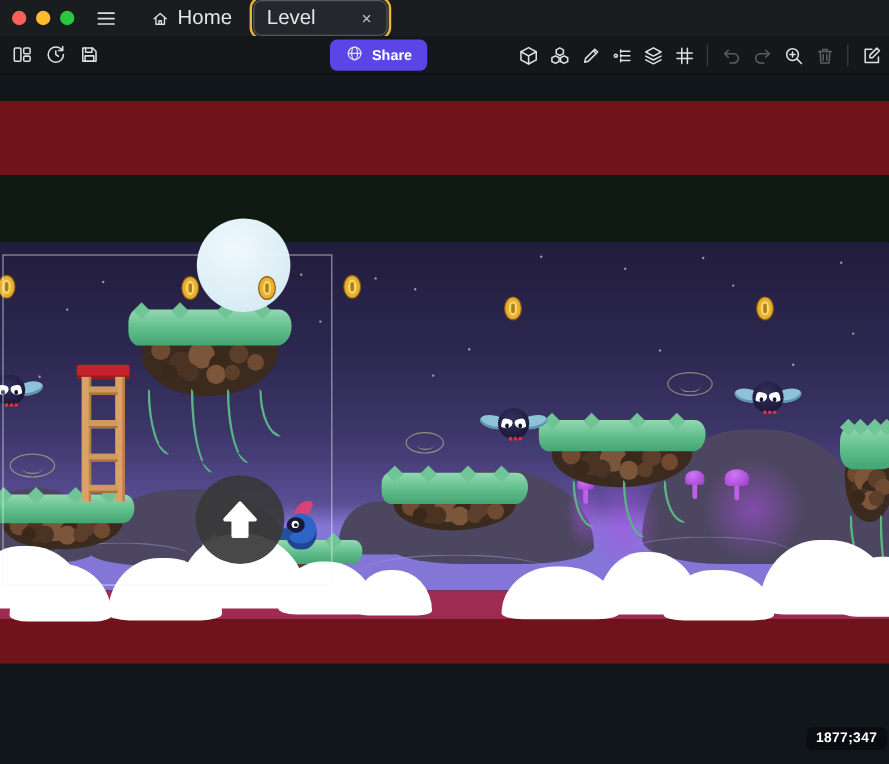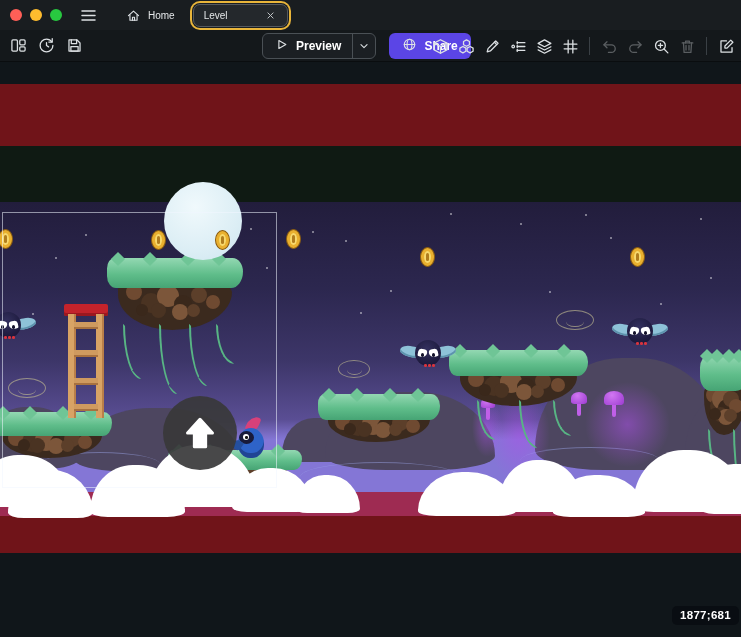--- a/index.html
+++ b/index.html
@@ -4,21 +4,21 @@
 <style>
   * { margin:0; padding:0; box-sizing:border-box; }
   html,body { width:741px; height:637px; background:#10161a; font-family:"Liberation Sans", sans-serif; overflow:hidden; }
 
   
   .titlebar { height:30px; background:#191d20; display:flex; align-items:center; padding-left:10px; position:relative; z-index:50; }
   .traffic { display:flex; gap:8px; align-items:center; }
   .tl { width:12px; height:12px; border-radius:50%; }
   .hamburger { margin-left:14px; display:flex; align-items:center; }
   .tabs { display:flex; align-items:center; margin-left:16px; gap:8px; height:100%; }
-  .tab { display:flex; align-items:center; gap:7px; color:#e3e6e8; font-size:10px; padding:4px 10px; border-radius:7px; cursor:default; white-space:nowrap; }
+  .tab { display:flex; align-items:center; gap:7px; color:#e3e6e8; font-size:17px; padding:4px 10px; border-radius:7px; cursor:default; white-space:nowrap; }
   .tab .ticon { display:flex; align-items:center; }
   .tab.active { background:#24282c; border:1px solid #55595e;gap:32px; }
   .tab.highlight { box-shadow:0 0 0 1px #191d20, 0 0 0 3px #e9b53a; }
   .tab-close { display:flex; align-items:center; margin-left:4px; opacity:.85; }
 
   
   .toolbar { height:32px; background:#14181b; position:relative; display:flex; align-items:center; padding:0 6px; border-bottom:1px solid #0a0d0f; z-index:50; }
   .icon-btn { width:24px; height:24px; display:flex; align-items:center; justify-content:center; border-radius:4px; }
   .icon-btn.dim { opacity:.35; }
   .tb-left { display:flex; gap:4px; }
@@ -146,33 +146,20 @@
       </div>
       <div class="icon-btn">
         <svg width="17" height="17" viewBox="0 0 16 16" fill="none" stroke="#dde1e4" stroke-width="1.2" stroke-linecap="round" stroke-linejoin="round">
           <path d="M2.8 2.8h7.6l2.8 2.8v7.6H2.8z"></path>
           <path d="M5 2.8v3.4h5V2.8"></path>
           <rect x="4.6" y="9" width="6.8" height="4.2"></rect>
         </svg>
       </div>
     </div>
   <div class="tb-center">
-    <div class="preview-btn">
-      <div class="preview-main">
-        <span class="ticon" id="play-ic"><svg width="15" height="15" viewBox="0 0 16 16" fill="none" stroke="#dde1e4" stroke-width="1.2" stroke-linecap="round" stroke-linejoin="round">
-              <path d="M5.2 3.8v8.4L12.6 8z"></path>
-            </svg></span>
-        <span>Preview</span>
-      </div>
-      <div class="preview-caret" id="caret-ic">
-          <svg width="14" height="14" viewBox="0 0 16 16" fill="none" stroke="#dde1e4" stroke-width="1.2" stroke-linecap="round" stroke-linejoin="round">
-            <path d="M4.5 6.3 8 9.8l3.5-3.5"></path>
-          </svg>
-        </div>
-    </div>
     <div class="share-btn">
       <span class="ticon" id="globe-ic"><svg width="15" height="15" viewBox="0 0 16 16" fill="none" stroke="#dde1e4" stroke-width="1.2" stroke-linecap="round" stroke-linejoin="round">
             <circle cx="8" cy="8" r="5.6"></circle>
             <ellipse cx="8" cy="8" rx="2.6" ry="5.6"></ellipse>
             <path d="M2.4 8h11.2"></path>
           </svg></span>
       <span>Share</span>
     </div>
   </div>
   <div class="tb-right" id="tb-right">
@@ -519,14 +506,14 @@
       <div class="abs cloud" style="left: 553px; top: 413px; width: 92px; height: 42px; z-index: 20;"></div>
       <div class="abs cloud" style="left: 633px; top: 388px; width: 112px; height: 62px; z-index: 20;"></div>
       <div class="abs cloud" style="left: 700px; top: 402px; width: 75px; height: 50px; z-index: 20;"></div>
       <div class="abs sel-rect" style="left: 2px; top: 150px; width: 275px; height: 276px;"></div>
       <div class="abs jump-btn" style="left: 163px; top: 334px; width: 74px; height: 74px;">
         <svg width="46" height="46" viewBox="0 0 74 74">
           <path d="M37 15 L57 37 H46 V59 H28 V37 H17 Z" fill="#fff" stroke="#fff" stroke-width="5" stroke-linejoin="round"></path>
         </svg>
       </div>
     </div>
-  <div class="abs coord-badge" style="left:672px; top:544px;">1877;681</div>
+  <div class="abs coord-badge" style="left:672px; top:544px;">1877;347</div>
 </div>
 
 </body></html>

